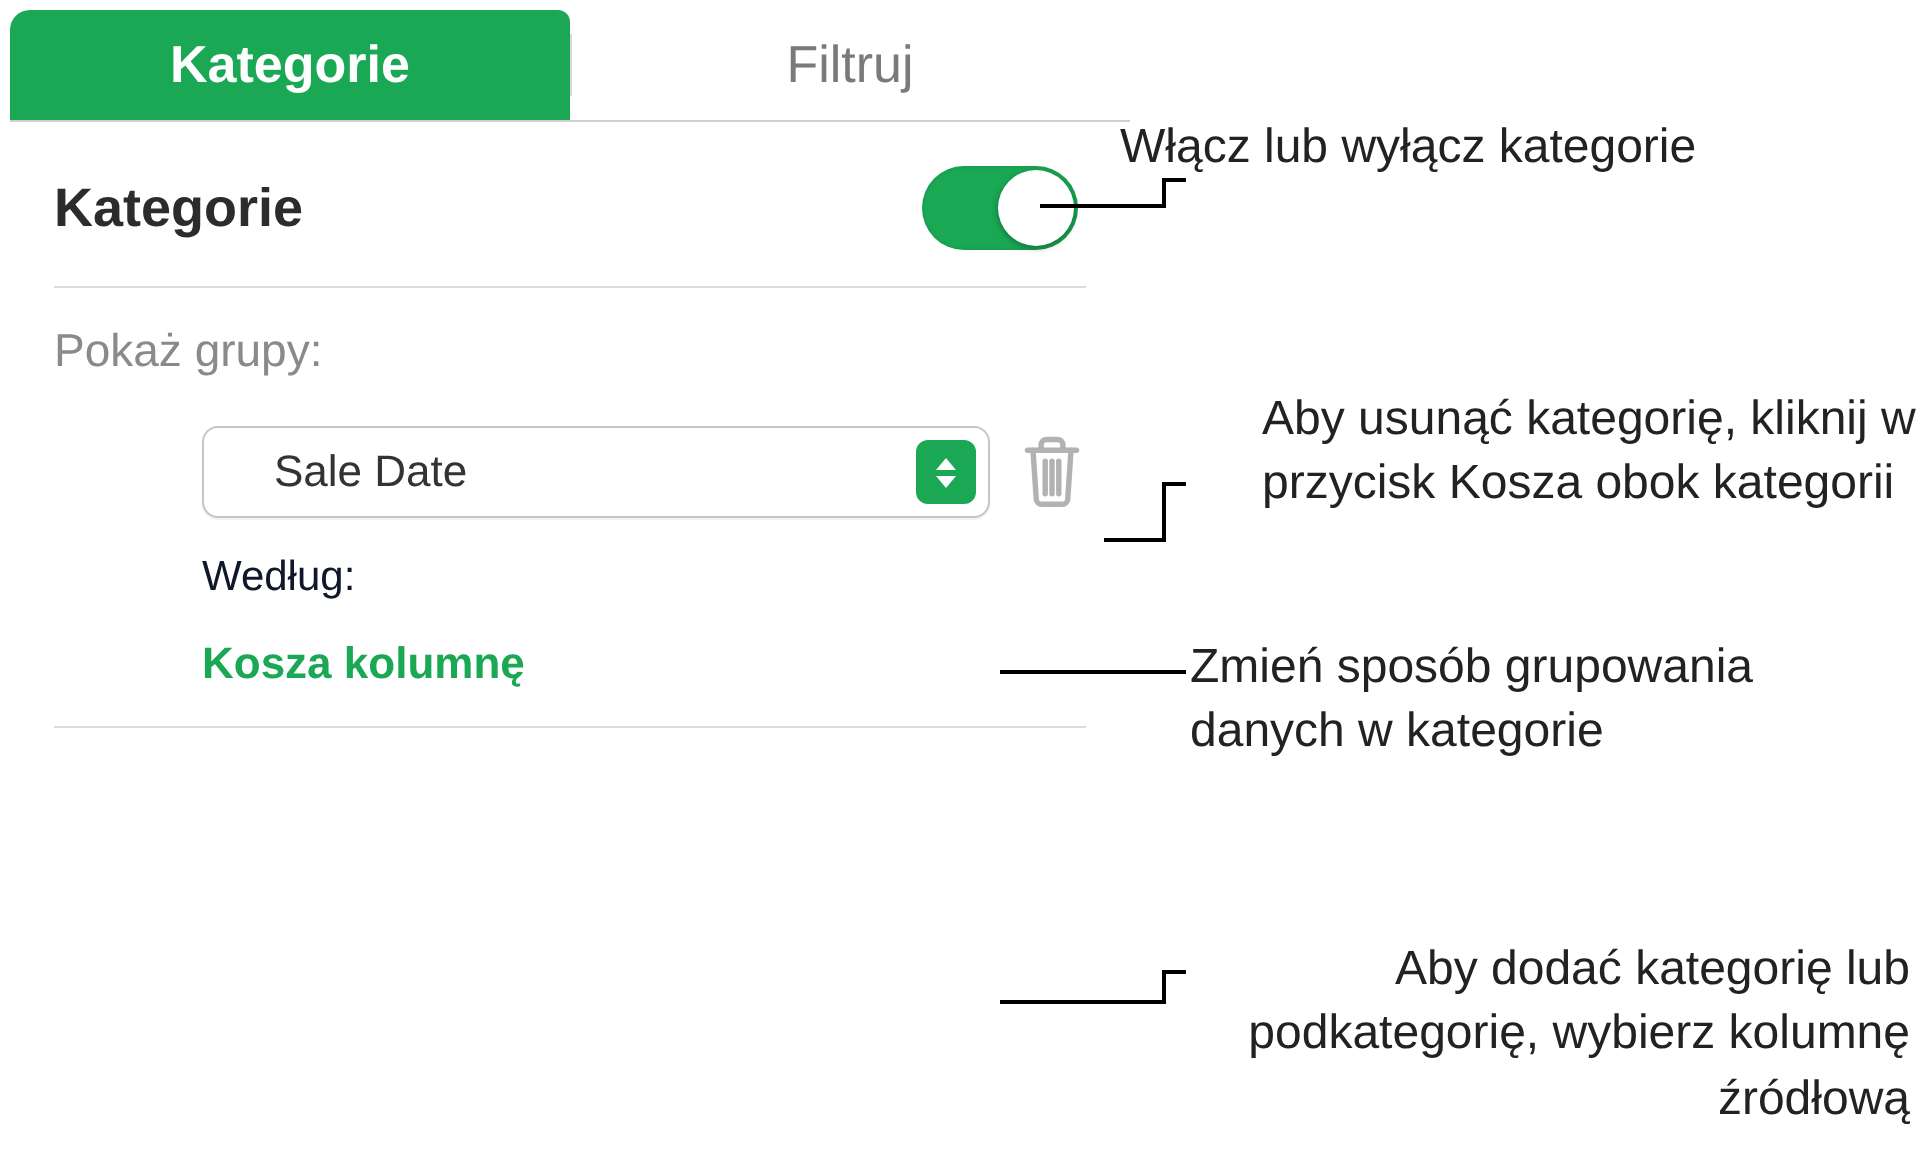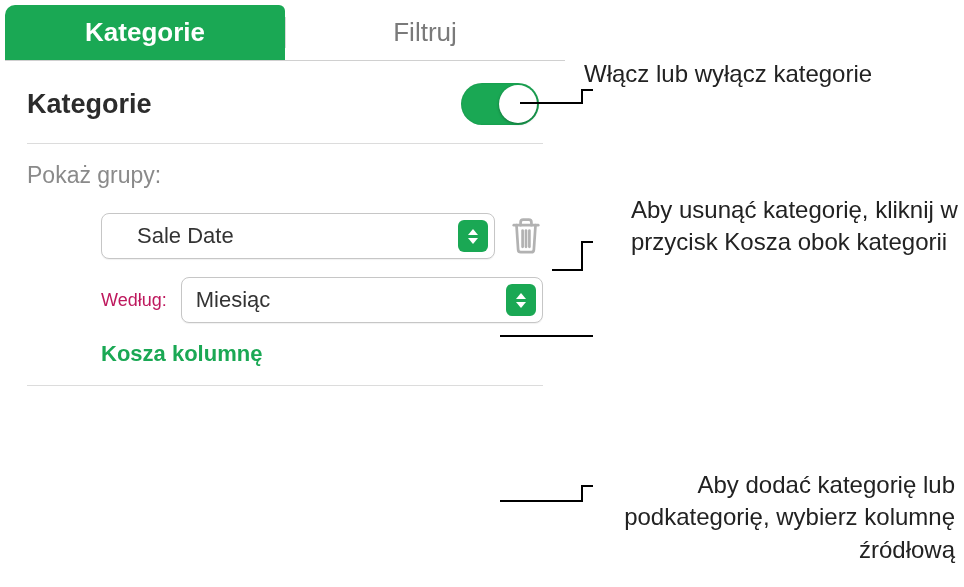--- a/index.html
+++ b/index.html
@@ -27,21 +27,21 @@
 
     .divider { height: 1px; background: #dcdcdc; margin: 0 22px; }
 
     .section { padding: 18px 22px 0 22px; }
     .label-muted { font-size: 23px; color: #8a8a8a; margin-bottom: 24px; }
 
     .row { display: flex; align-items: center; gap: 14px; margin-bottom: 18px; }
     .row-indent { padding-left: 74px; }
     .row-indent2 { padding-left: 74px; }
 
-    .bylabel { font-size: 18px; color: #be185d; }
+    .bylabel { font-size: 21px; color: #0f172a; }
 
     
     .select { position: relative; height: 46px; background: #fff; border: 1px solid #c6c6c6; border-radius: 8px; display: flex; align-items: center; padding: 0 48px 0 14px; font-size: 22px; color: #333; box-shadow: 0 1px 1px rgba(0,0,0,0.06); cursor: pointer; }
     .select.wide { flex: 1; padding-left: 35px; }
     .select .stepper { position: absolute; right: 6px; top: 6px; bottom: 6px; width: 30px; background: #1aa854; border-radius: 6px; display: flex; flex-direction: column; align-items: center; justify-content: center; gap: 3px; }
     .select .stepper .tri { width: 0; height: 0; border-left: 5px solid transparent; border-right: 5px solid transparent; }
     .select .stepper .tri.up { border-bottom: 6px solid #fff; }
     .select .stepper .tri.down { border-top: 6px solid #fff; }
     .select .stepper.single { justify-content: center; }
 
@@ -100,41 +100,35 @@
               <path d="M9.5 10v12"></path>
                 <path d="M14.5 10v12"></path>
                 <path d="M12 10v12"></path>
             </g>
           </svg>
         </div>
       </div>
 
       <div class="row row-indent">
         <span class="bylabel">Według:</span>
-        <div class="select" style="flex:1">
-          <span>Miesiąc</span>
-          <div class="stepper">
-            <div class="tri up"></div>
-              <div class="tri down"></div>
-          </div>
-        </div>
       </div>
 
       <div class="row row-indent2">
         <span class="link">Kosza kolumnę</span>
       </div>
     </div>
 
     <div class="divider" style="margin-top:6px;"></div>
 
 
   </div>
 
-  <div class="callout-text" style="left:584px; top:58px;">Włącz lub wyłącz kategorie</div>
+  <div class="callout-text" style="left:560px; top:58px;">Włącz lub wyłącz kategorie</div>
   <div class="callout-text" style="left:595px; top:194px;margin-left:36px;">Aby usunąć kategorię, kliknij w przycisk Kosza obok kategorii</div>
+  <div class="callout-text" style="left:595px; top:318px;">Zmień sposób grupowania danych w kategorie</div>
   <div class="callout-text" style="left:595px; top:469px;text-align:right;">Aby dodać kategorię lub podkategorię, wybierz kolumnę źródłową</div>
 
   <svg class="lines">
     <g stroke="#000" stroke-width="2" fill="none">
 
       <path d="M520 103 L582 103 L582 90 L593 90"></path>
 
       <path d="M552 270 L582 270 L582 242 L593 242"></path>
 
       <path d="M500 336 L582 336 L582 336 L593 336"></path>

